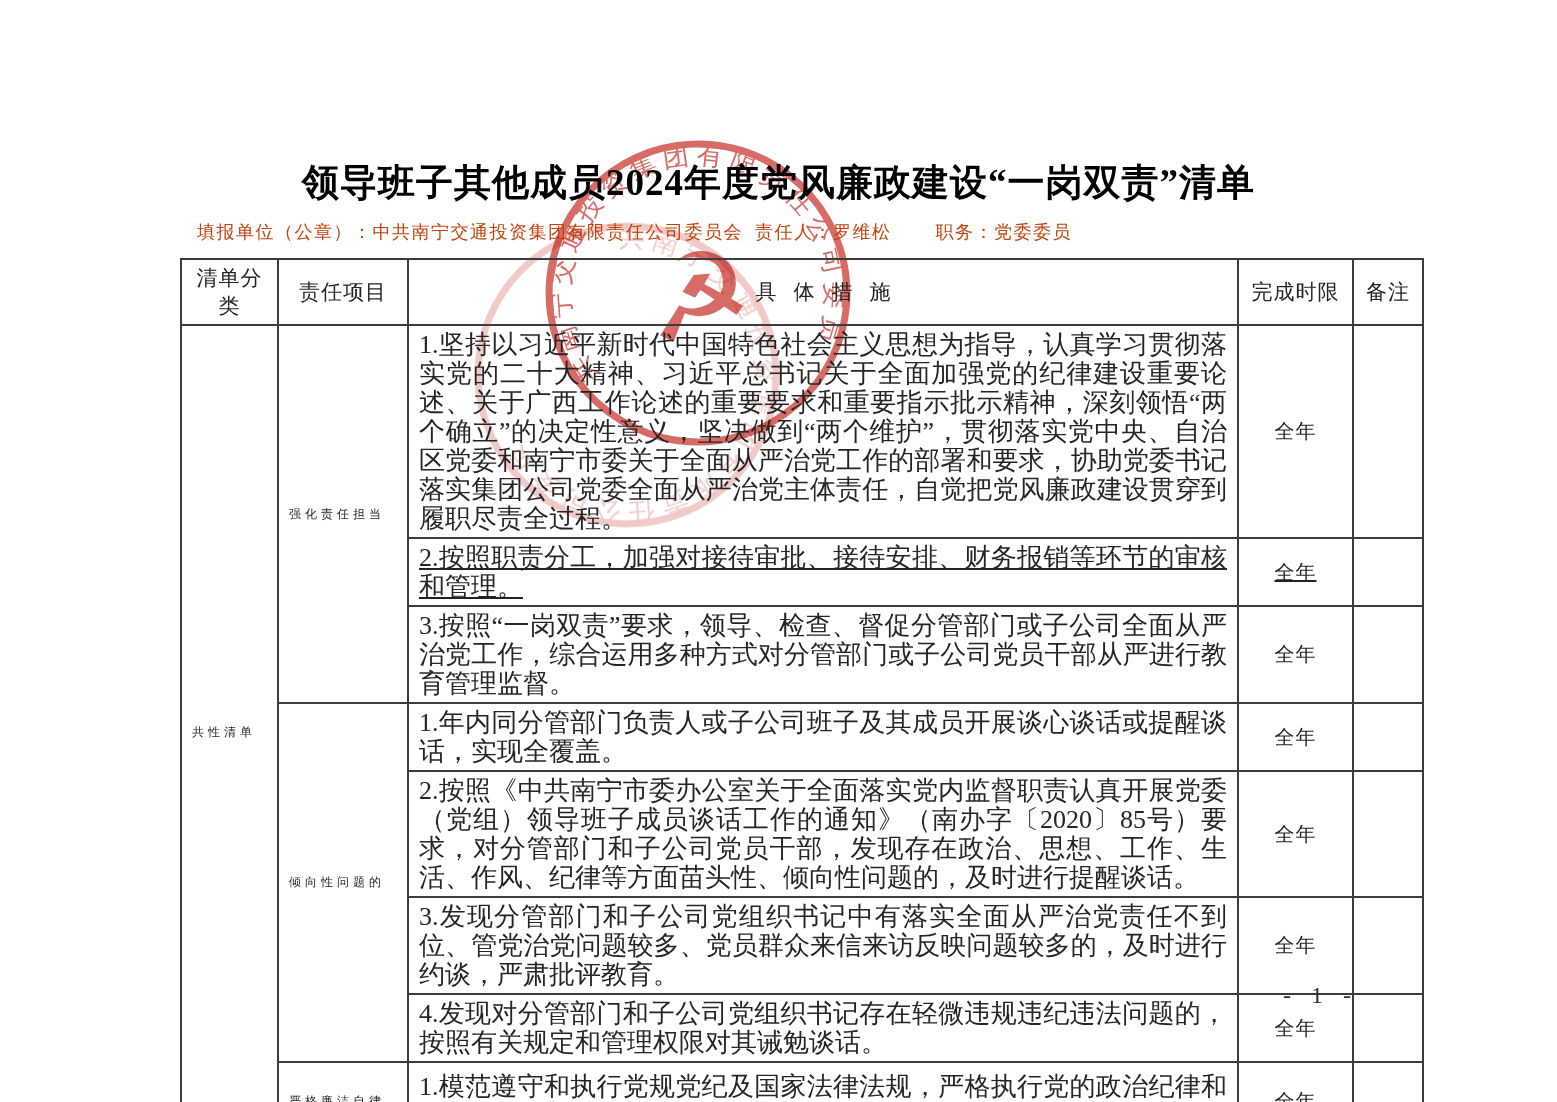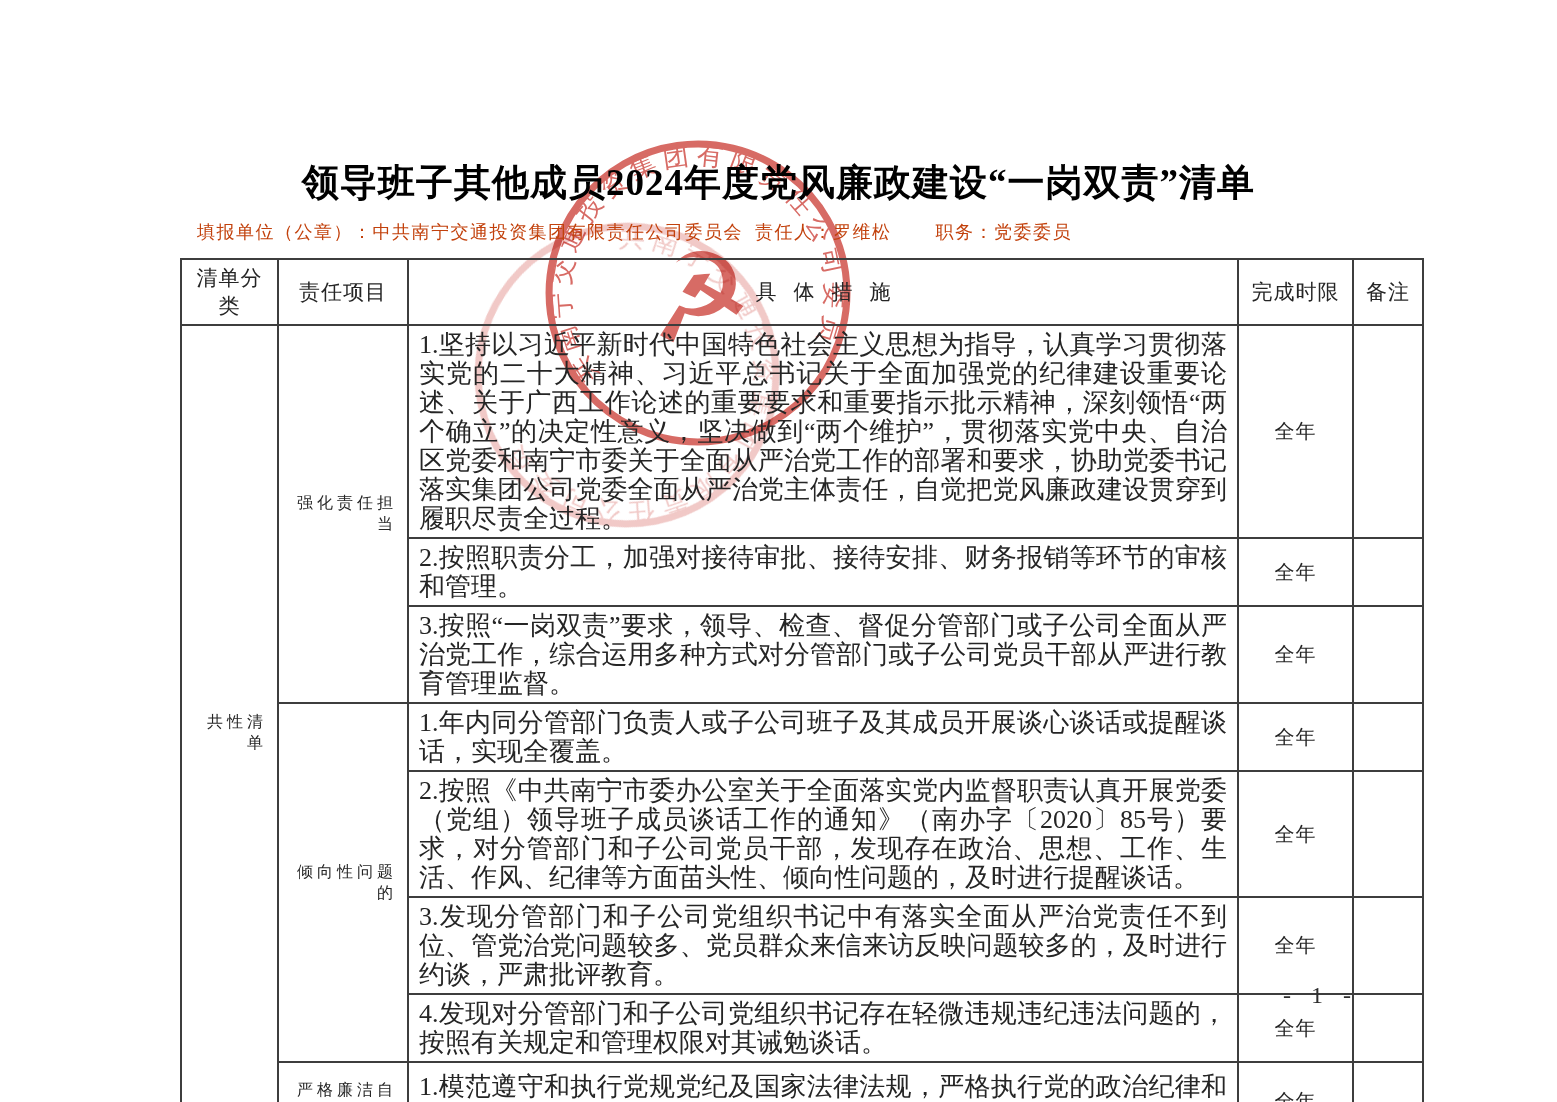--- a/index.html
+++ b/index.html
@@ -22,28 +22,28 @@
     border-collapse:collapse;table-layout:fixed;border-radius:27px;
   }
   table.duty th,table.duty td{
     border:2px solid #3d3d3d;padding:4px 10px;vertical-align:middle;
     font-weight:normal;color:#252525;overflow:hidden;
   }
   tr.hdr{height:46px;}
   th.h-cell{font-size:21px;text-align:center;letter-spacing:1px;padding:4px 2px;}
   th.h-measures{letter-spacing:17px;text-indent:17px;margin-top:16px;}
   td.category,td.project{
-    text-align:right;font-size:16px;letter-spacing:4px;padding:4px 4px;
+    text-align:left;font-size:12px;letter-spacing:4px;padding:4px 4px;
   }
   td.measure{
     font-size:26px;line-height:29px;text-align:justify;text-justify:inter-character;
   }
   td.deadline{text-align:center;font-size:20px;letter-spacing:1px;}
   td.note{text-align:center;font-size:20px;}
-  tr.r1{height:152px;} tr.r2{height:38px;} tr.r3{height:58px;} tr.r4{height:56px;}
+  tr.r1{height:152px;} tr.r2{height:38px;text-decoration:underline;} tr.r3{height:58px;} tr.r4{height:56px;}
   tr.r5{height:95px;} tr.r6{height:70px;} tr.r7{height:68px;} tr.r8{height:78px;}
   .page-number{
     position:absolute;top:982px;left:1283px;font-size:24px;letter-spacing:7px;color:#2e2e2e;
   }
   .seal{
     position:absolute;pointer-events:none;mix-blend-mode:multiply;
   }
   .seal svg{display:block;width:100%;height:100%;}
   .seal-main{left:537px;top:126px;width:322px;height:334px;transform:rotate(-8deg);opacity:0.82;}
   .seal-ghost{left:466px;top:208px;width:322px;height:334px;transform:rotate(118deg);opacity:0.30;filter:blur(0.6px);}

